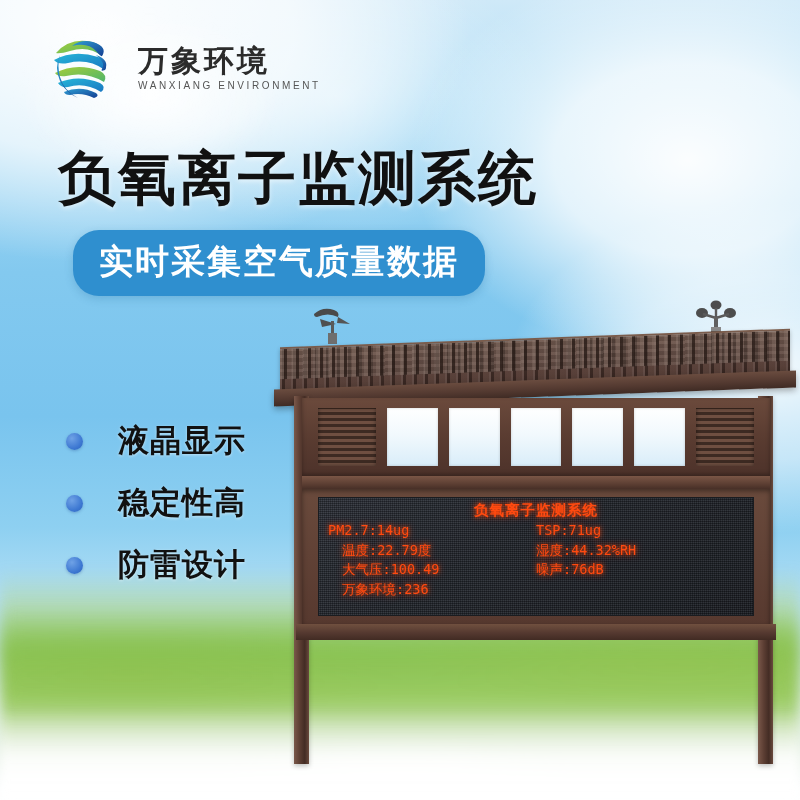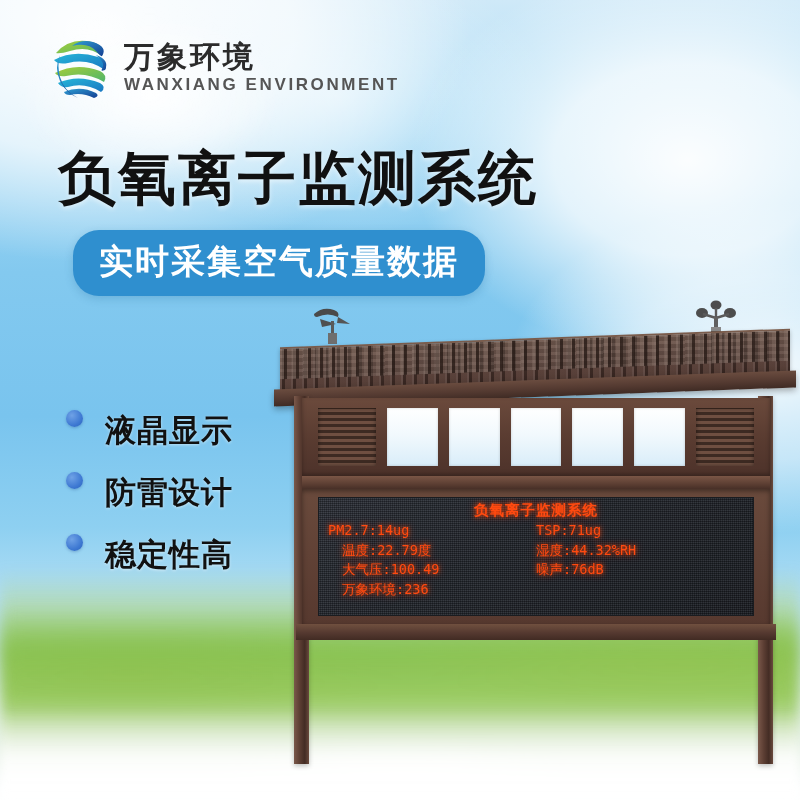--- a/index.html
+++ b/index.html
@@ -42,29 +42,29 @@
     background:linear-gradient(180deg, rgba(138,195,80,0) 0%, rgba(128,190,70,.55) 40%, rgba(138,195,80,0) 100%);
     filter:blur(11px);
   }
   .ground-haze{
     position:absolute;left:0;right:0;bottom:0;height:90px;
     background:linear-gradient(180deg, rgba(255,255,255,0) 0%, rgba(255,255,255,.85) 55%, #fff 100%);
     filter:blur(4px);
   }
 
   
-  .logo{position:absolute;left:48px;top:33px;display:flex;align-items:center;gap:10px;}
+  .logo{position:absolute;left:48px;top:33px;display:flex;align-items:center;gap:24px;}
   .logo-mark{width:66px;height:70px;}
   .logo-text{display:flex;flex-direction:column;justify-content:center;}
   .logo-cn{
     font-size:30px;font-weight:bold;color:#2b2b2b;letter-spacing:3px;
     line-height:1.05;font-family:"DejaVu Sans","Liberation Sans",sans-serif;
   }
   .logo-en{
-    font-size:17px;color:#555;letter-spacing:2.6px;margin-top:3px;font-weight:bold;
+    font-size:10px;color:#555;letter-spacing:2.6px;margin-top:3px;font-weight:normal;
   }
 
   
   .headline{
     position:absolute;left:58px;top:140px;
     font-size:58px;font-weight:bold;color:#111;letter-spacing:2px;
     font-family:"DejaVu Sans","Liberation Sans",sans-serif;
     text-shadow:0 2px 5px rgba(255,255,255,.55);
     white-space:nowrap;
   }
@@ -74,21 +74,21 @@
     padding:9px 26px 11px 26px;
     box-shadow:0 3px 9px rgba(30,100,150,.22);
   }
   .subbanner span{
     font-size:34px;font-weight:bold;color:#fff;letter-spacing:2px;
     font-family:"DejaVu Sans","Liberation Sans",sans-serif;white-space:nowrap;
   }
 
   
   .features{position:absolute;left:66px;top:410px;}
-  .feat{display:flex;height:62px;}
+  .feat{display:flex;align-items:center;height:62px;gap:13px;}
   .dot{
     width:17px;height:17px;border-radius:50%;
     background:radial-gradient(circle at 35% 32%, #6fa2e6 0%, #3d78d2 62%, #2d62ba 100%);
     box-shadow:0 1px 3px rgba(40,80,150,.35);
     flex:0 0 auto;
   }
   .feat-label{
     margin-left:22px;font-size:31px;font-weight:bold;color:#111;letter-spacing:1px;
     font-family:"DejaVu Sans","Liberation Sans",sans-serif;white-space:nowrap;
     text-shadow:0 1px 3px rgba(255,255,255,.5);
@@ -268,25 +268,25 @@
     <span>实时采集空气质量数据</span>
   </div>
 
   <div class="features">
     <div class="feat">
       <span class="dot"></span>
       <span class="feat-label">液晶显示</span>
     </div>
     <div class="feat">
       <span class="dot"></span>
-      <span class="feat-label">防雷设计</span>
+      <span class="feat-label">稳定性高</span>
     </div>
     <div class="feat">
       <span class="dot"></span>
-      <span class="feat-label">稳定性高</span>
+      <span class="feat-label">防雷设计</span>
     </div>
   </div>
 
   <div class="station">
 
     <span class="vane">
       <svg viewBox="0 0 46 42" width="46" height="42">
         <path d="M4 11 Q13 3 24 7 Q30 9 28 14 Q18 9 7 14 Q4 14 4 11 Z" fill="#4a4a4a"></path>
         <path d="M28 14 L40 21 L27 20 Z" fill="#555"></path>
         <path d="M10 16 L26 21 L12 24 Z" fill="#4f4f4f"></path>

